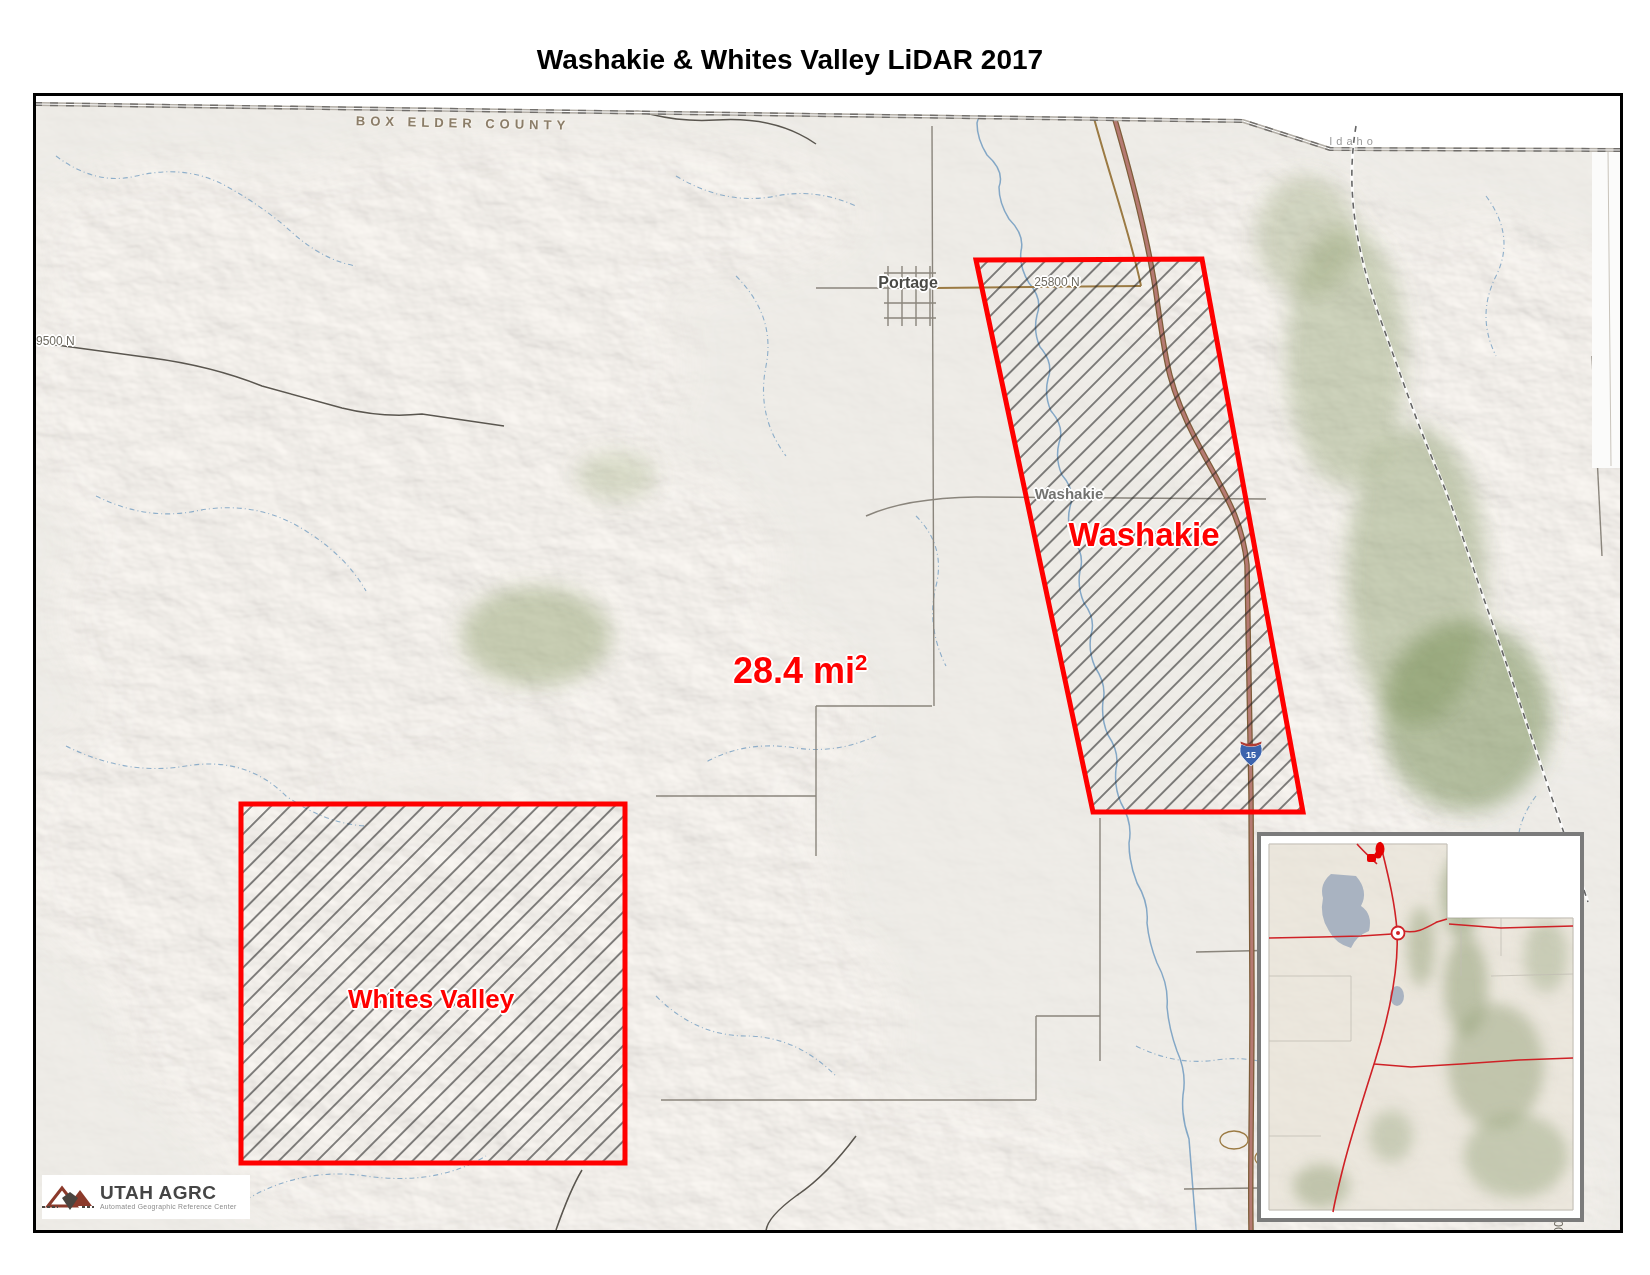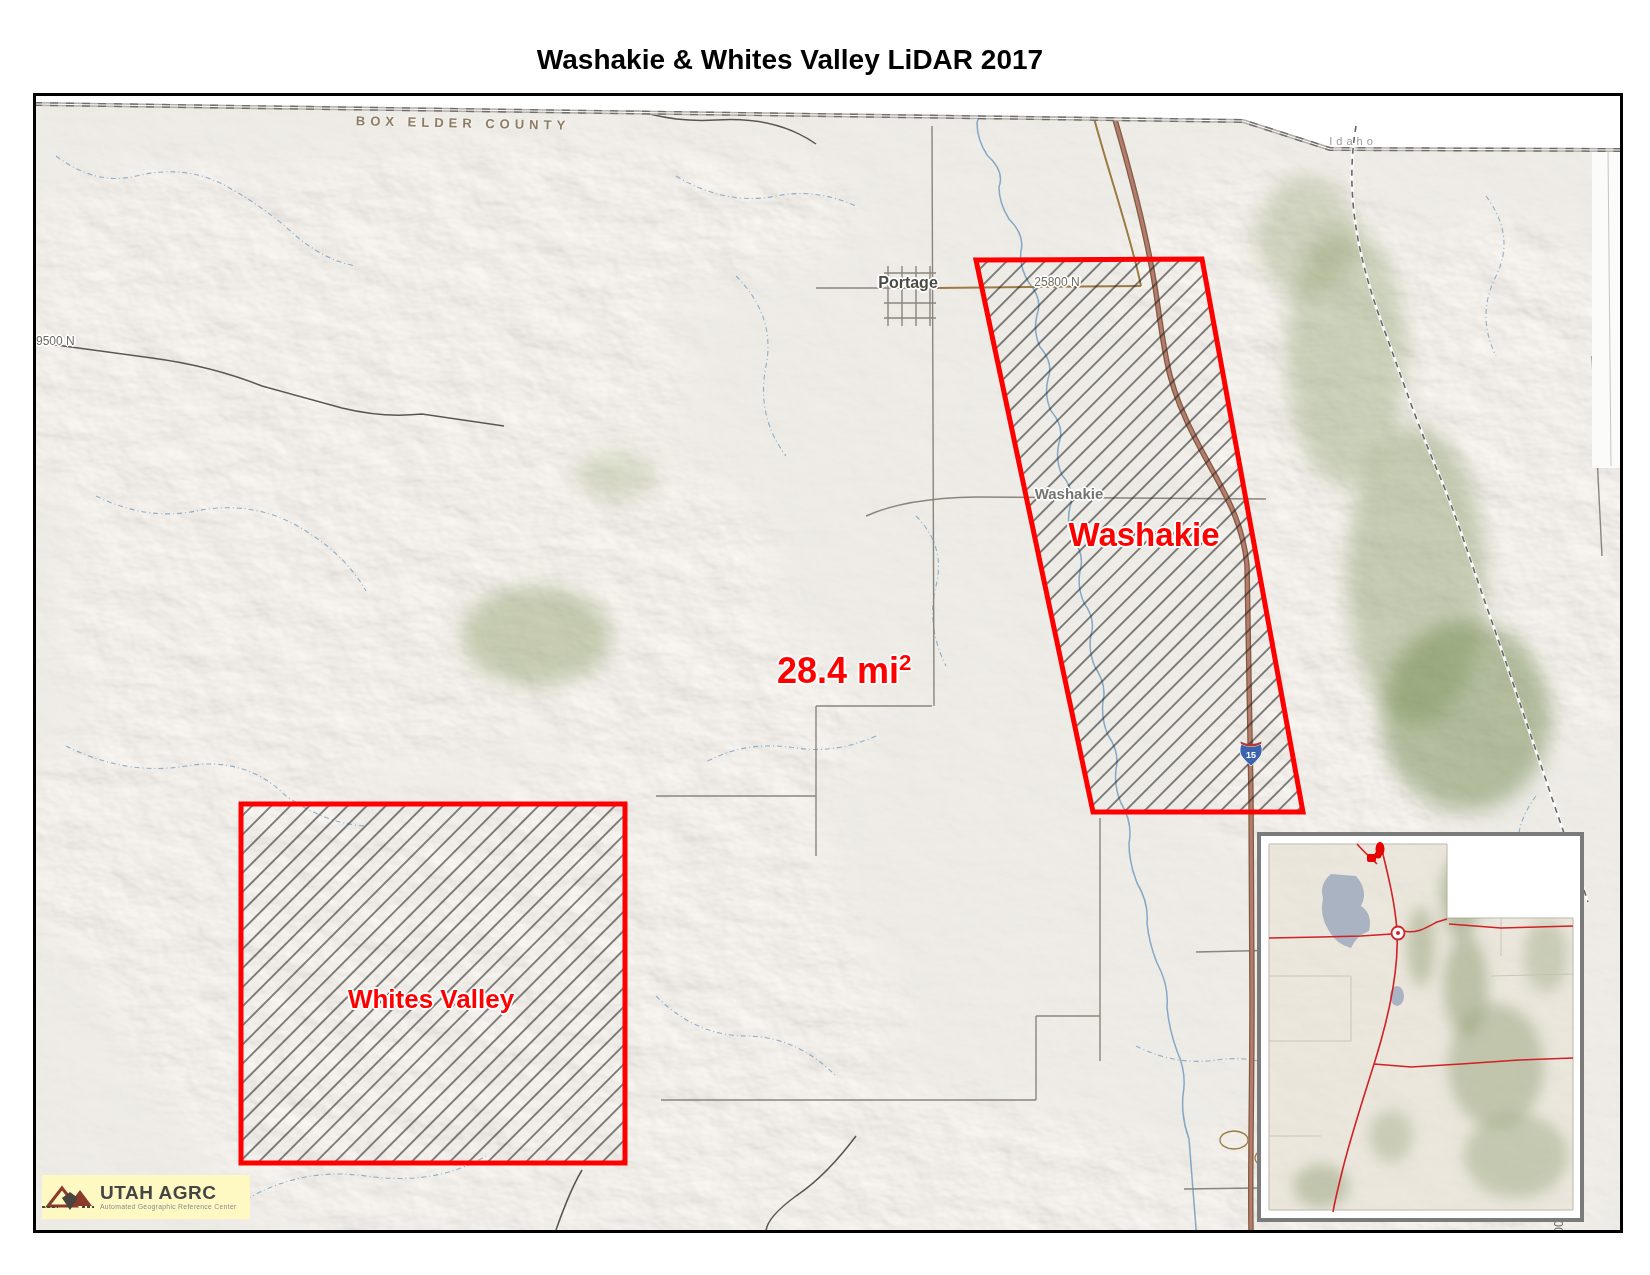--- a/index.html
+++ b/index.html
@@ -7,32 +7,32 @@
   .page-title{position:absolute;left:0;top:44px;width:1580px;text-align:center;
     font-size:28px;font-weight:bold;color:#000;letter-spacing:0px;}
   .map-frame{position:absolute;left:33px;top:93px;width:1584px;height:1134px;
     border:3px solid #000;background:#edebe6;overflow:hidden;}
   .map-frame svg.base{position:absolute;left:0;top:0;}
   .lbl{position:absolute;white-space:nowrap;}
   .halo{text-shadow:-1px -1px 0 #fff,1px -1px 0 #fff,-1px 1px 0 #fff,1px 1px 0 #fff,
     0 2px 0 #fff,0 -2px 0 #fff,2px 0 0 #fff,-2px 0 0 #fff;}
   .center{transform:translate(-50%,-50%);text-align:right;}
   .region-label{color:#ff0000;font-weight:bold;}
-  .area-label{color:#ff0000;font-weight:bold;font-size:36px;margin-left:44px;}
+  .area-label{color:#ff0000;font-weight:bold;font-size:36px;}
   .area-label sup{font-size:62%;}
   .town{color:#4a4a46;font-weight:bold;font-size:16px;}
   .town2{color:#737370;font-weight:bold;font-size:15px;}
   .roadlbl{color:#6e6a60;font-size:12px;}
   .county-label{color:#8b7d68;font-weight:bold;font-size:13px;letter-spacing:5px;
     transform:translate(-50%,-50%) rotate(1.2deg);
     text-shadow:0 0 2px #f5f2ec,1px 1px 0 #f5f2ec,-1px -1px 0 #f5f2ec;}
   .state-label{color:#9a9a9a;font-size:11px;letter-spacing:4px;}
   .inset{position:absolute;left:1221px;top:736px;width:319px;height:382px;
     border:4px solid #7b7b7b;background:#fff;}
-  .logo-box{position:absolute;left:6px;top:1079px;width:208px;height:44px;background:#fef9c3;
+  .logo-box{position:absolute;left:6px;top:1079px;width:208px;height:44px;background:#ffffff;
     display:flex;align-items:center;gap:6px;padding:0 0;box-sizing:border-box;}
   .logo-text{display:flex;flex-direction:column;line-height:1.05;}
   .logo-title{font-size:19px;font-weight:bold;color:#454545;letter-spacing:0.5px;}
   .logo-sub{font-size:6.8px;color:#8a8a8a;letter-spacing:0.3px;}
 </style>
 </head>
 <body>
 
 <div class="page-title">Washakie &amp; Whites Valley LiDAR 2017</div>
 

